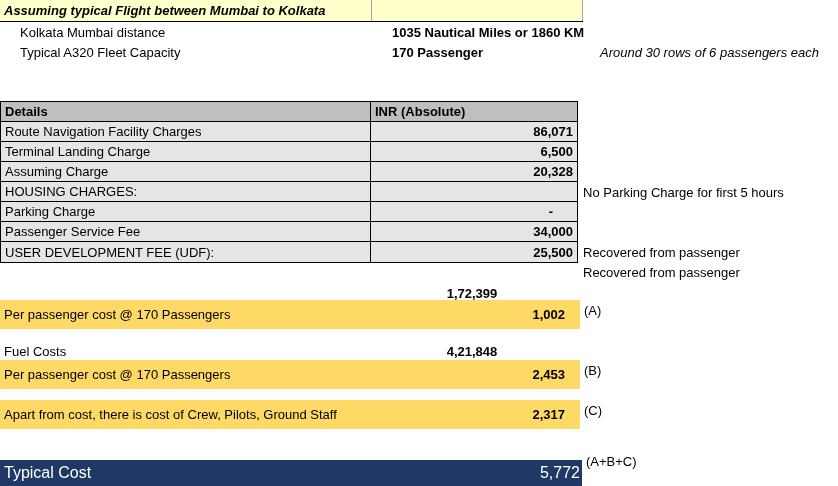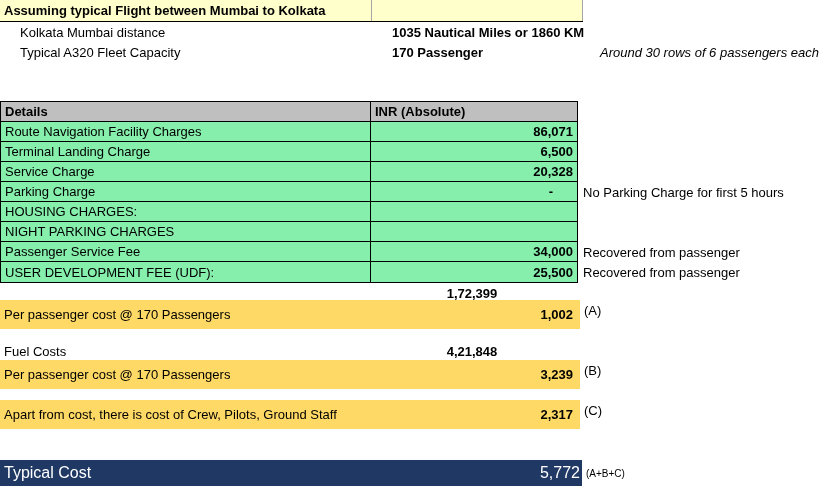--- a/index.html
+++ b/index.html
@@ -10,55 +10,55 @@
     --grid:#000000;
   }
   *{margin:0;padding:0;box-sizing:border-box;}
   html,body{background:#fff;}
   body{font-family:"Liberation Sans",sans-serif;font-size:13px;color:#000;}
   .sheet{position:relative;width:838px;height:486px;background:#fff;overflow:hidden;}
 
   
   .title-strip{position:absolute;top:0;left:0;width:583px;height:22px;display:flex;
     background:var(--light-yellow);border-bottom:1.5px solid #000;}
-  .title-main{width:371px;display:flex;align-items:center;padding-left:4px;font-weight:bold;}
+  .title-main{width:371px;display:flex;align-items:center;padding-left:4px;font-weight:bold;font-style:italic;}
   .title-spacer{width:212px;border-left:1px solid #a6a6a6;border-right:1px solid #a6a6a6;}
 
   .info-row{position:absolute;left:0;height:20px;display:flex;align-items:center;width:838px;margin-left:16px;}
   .info-label{width:371px;padding-left:4px;}
   .info-value{width:212px;padding-left:5px;font-weight:bold;white-space:nowrap;}
   .info-note{padding-left:1px;font-style:italic;white-space:nowrap;}
 
   
-  .cost-table{position:absolute;top:101px;left:0;width:578px;border:1px solid var(--grid);background:#86efac;}
+  .cost-table{position:absolute;top:101px;left:0;width:578px;border:1px solid var(--grid);background:#e5e5e5;}
   .t-row{display:flex;height:20px;border-bottom:1px solid var(--grid);}
   .t-row:last-child{border-bottom:none;text-align:right;}
   .t-row.head{background:var(--gray);}
   .t-label{width:370px;border-right:1px solid var(--grid);padding:0 4px;display:flex;align-items:center;white-space:nowrap;overflow:hidden;}
   .t-value{flex:1;display:flex;align-items:center;justify-content:flex-end;padding:0 4px;font-weight:bold;white-space:nowrap;}
   .t-row.head .t-label,.t-row.head .t-value{font-weight:bold;justify-content:flex-start;}
   .t-value.dash{padding-right:24px;}
 
   .side-note{position:absolute;left:583px;height:20px;display:flex;align-items:center;white-space:nowrap;}
 
   
   .plain-row{position:absolute;left:0;height:20px;width:838px;display:flex;align-items:center;}
   .plain-label{width:371px;padding-left:4px;white-space:nowrap;}
   .plain-value{width:202px;text-align:center;padding-right:0;font-weight:bold;white-space:nowrap;}
   .band{position:absolute;left:0;height:29px;width:580px;background:var(--gold);display:flex;align-items:center;}
   .band .band-label{flex:1;padding-left:4px;white-space:nowrap;}
-  .band .band-value{text-align:right;padding-right:7px;font-weight:bold;white-space:nowrap;}
+  .band .band-value{text-align:right;padding-right:15px;font-weight:bold;white-space:nowrap;}
   .tag{position:absolute;left:584px;height:21px;display:flex;align-items:center;white-space:nowrap;}
 
   
   .navy-banner{position:absolute;top:460px;left:0;width:582px;height:26px;background:var(--navy);
     color:#fff;display:flex;align-items:center;font-size:16px;}
   .navy-banner .nb-label{flex:1;padding-left:4px;white-space:nowrap;}
   .navy-banner .nb-value{font-weight:normal;padding-right:2px;white-space:nowrap;}
-  .navy-tag{position:absolute;top:460px;left:586px;height:26px;display:flex;align-items:center;font-size:10px;color:#000;white-space:nowrap;}
+  .navy-tag{position:absolute;top:448px;left:586px;height:26px;display:flex;align-items:center;font-size:13px;color:#000;white-space:nowrap;}
 </style>
 </head>
 <body>
 
 <div class="sheet">
 
   <div class="title-strip">
     <div class="title-main">Assuming typical Flight between Mumbai to Kolkata</div>
     <div class="title-spacer"></div>
   </div>
@@ -81,34 +81,30 @@
     </div>
     <div class="t-row">
       <div class="t-label">Route Navigation Facility Charges</div>
       <div class="t-value">86,071</div>
     </div>
     <div class="t-row">
       <div class="t-label">Terminal Landing Charge</div>
       <div class="t-value">6,500</div>
     </div>
     <div class="t-row">
-      <div class="t-label">Service Charge</div>
+      <div class="t-label">Assuming Charge</div>
       <div class="t-value">20,328</div>
-    </div>
-    <div class="t-row">
-      <div class="t-label">Parking Charge</div>
-      <div class="t-value dash">-</div>
     </div>
     <div class="t-row">
       <div class="t-label">HOUSING CHARGES:</div>
       <div class="t-value"></div>
     </div>
     <div class="t-row">
-      <div class="t-label">NIGHT PARKING CHARGES</div>
-      <div class="t-value"></div>
+      <div class="t-label">Parking Charge</div>
+      <div class="t-value dash">-</div>
     </div>
     <div class="t-row">
       <div class="t-label">Passenger Service Fee</div>
       <div class="t-value">34,000</div>
     </div>
     <div class="t-row">
       <div class="t-label">USER DEVELOPMENT FEE (UDF):</div>
       <div class="t-value">25,500</div>
     </div>
   </div>
@@ -128,21 +124,21 @@
   </div>
   <div class="tag" style="top:300px">(A)</div>
 
   <div class="plain-row" style="top:341px">
     <div class="plain-label">Fuel Costs</div>
     <div class="plain-value">4,21,848</div>
   </div>
 
   <div class="band" style="top:360px">
     <div class="band-label">Per passenger cost @ 170 Passengers</div>
-    <div class="band-value">3,239</div>
+    <div class="band-value">2,453</div>
   </div>
   <div class="tag" style="top:360px">(B)</div>
 
   <div class="band" style="top:400px">
     <div class="band-label">Apart from cost, there is cost of Crew, Pilots, Ground Staff</div>
     <div class="band-value">2,317</div>
   </div>
   <div class="tag" style="top:400px">(C)</div>
 
   <div class="navy-banner">

